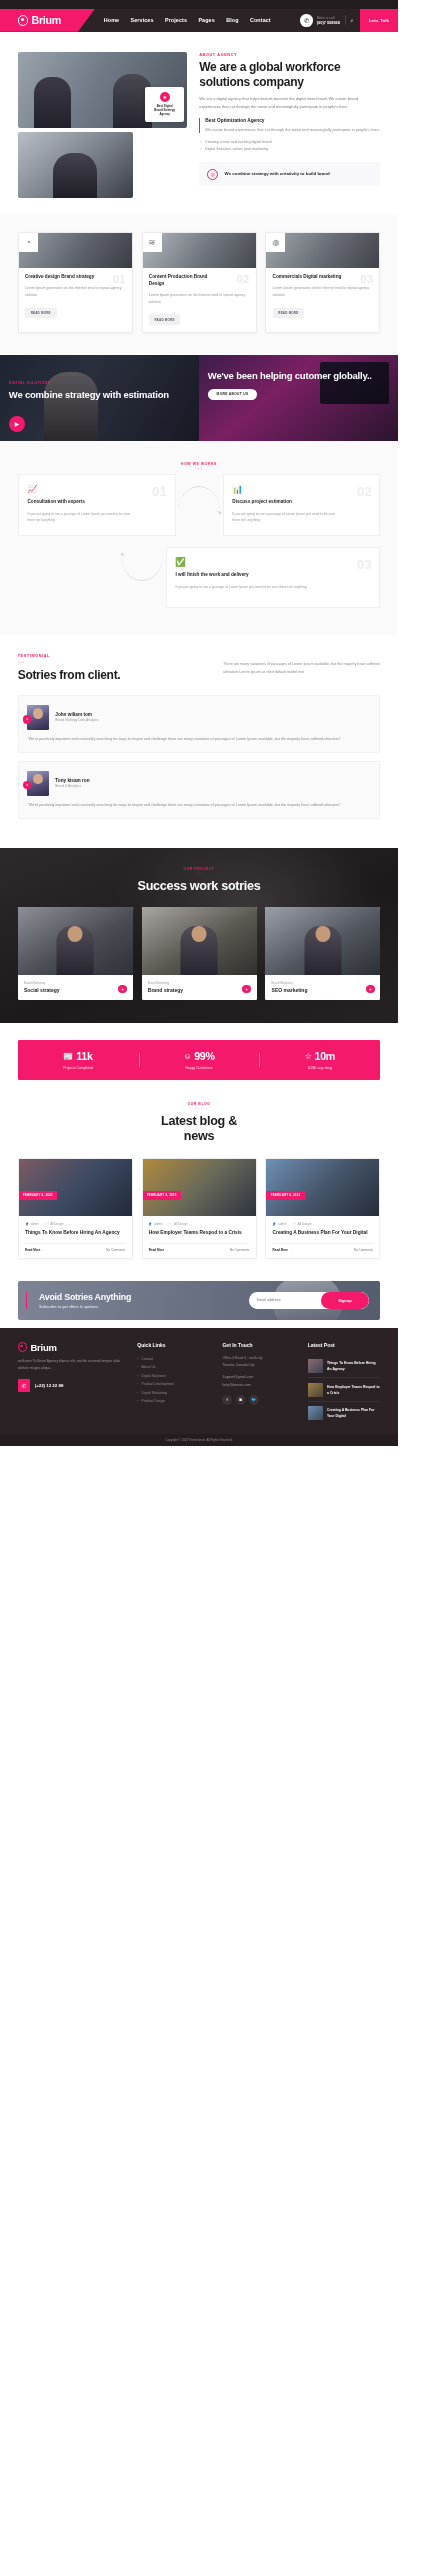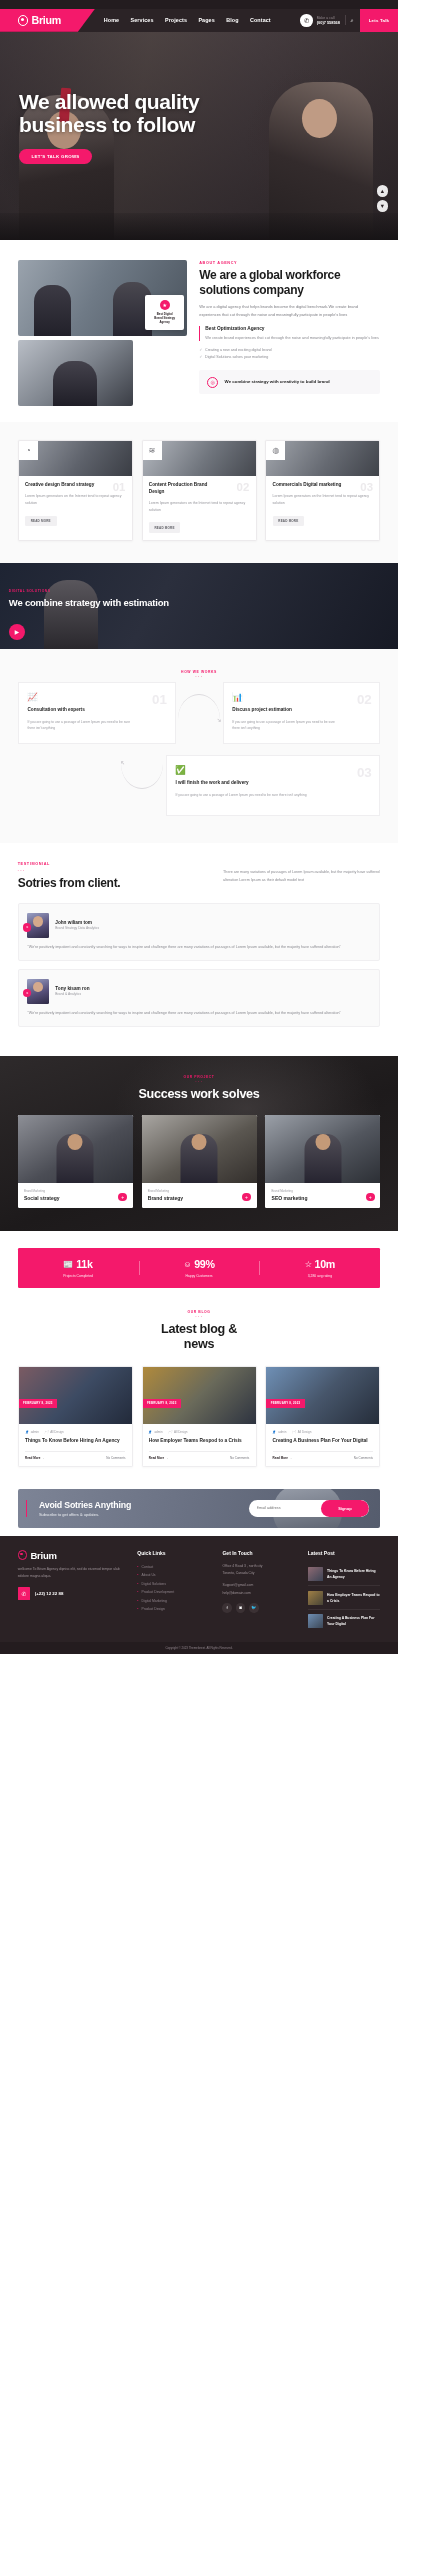--- a/index.html
+++ b/index.html
@@ -356,39 +356,20 @@
       <div class="phone-info">
         <span class="phone-label">Make a call</span>
         <span class="phone-num">(00)7 558568</span>
       </div>
       <div class="hdr-divider"></div>
       <div class="search-ico">⌕</div>
       <button class="lets-talk">Lets Talk</button>
     </div>
   </div>
 
-  <div class="hero">
-    <div class="hero-figs">
-      <div class="fig left"></div>
-      <div class="fig right"></div>
-      <div class="hero-tie"></div>
-    </div>
-    <div class="hero-bottom-strip"></div>
-    <div class="hero-content">
-      <h1>
-        <span>We allowed quality</span><br>
-        <span>business to follow</span>
-      </h1>
-      <button class="hero-btn">LET'S TALK GROWS</button>
-    </div>
-    <div class="hero-arrows">
-      <div class="hero-arrow">▲</div>
-      <div class="hero-arrow">▼</div>
-    </div>
-  </div>
 
   <div class="about">
     <div class="about-media">
       <div class="about-img-main"></div>
       <div class="badge-card">
         <div class="badge-ico">★</div>
         <span>Best Digital</span>
         <span>Brand Strategy</span>
         <span>Agency</span>
       </div>
@@ -458,20 +439,26 @@
   </div>
 
   <div class="cbanner">
     <div class="cb-left">
       <div class="cb-inner">
         <div class="cb-eyebrow">DIGITAL SOLUTIONS</div>
         <h3>We combine strategy with estimation</h3>
       </div>
       <div class="cb-play">▶</div>
     </div>
+    <div class="cb-right">
+      <div class="cb-r-inner">
+        <h3>We've been helping cutomer globally..</h3>
+        <button class="cb-more">MORE ABOUT US</button>
+      </div>
+    </div>
   </div>
 
   <div class="inc">
     <div class="inc-eyebrow">HOW WE WORKS</div>
     <div class="inc-dots">• • •</div>
     <div class="inc-row">
       <div class="inc-card">
         <span class="inc-ico">📈</span>
         <div class="inc-num">01</div>
         <h4>Consultation with experts</h4>
@@ -533,21 +520,21 @@
         </div>
       </div>
       <div class="tst-body">"We're positively impatient and constantly searching for ways to inspire and challenge there are many variations of passages of Lorem Ipsum available, but the majority have suffered alteration"</div>
     </div>
   </div>
 
   <div class="prj">
     <div class="prj-head">
       <div class="inc-eyebrow">OUR PROJECT</div>
       <div class="inc-dots">• • •</div>
-      <h2>Success work solves</h2>
+      <h2>Success work sotries</h2>
     </div>
     <div class="prj-grid">
       <div class="prj-card">
         <div class="prj-img"></div>
         <div class="prj-body">
           <div class="prj-cat">Brand Marketing</div>
           <h4>Social strategy</h4>
           <div class="prj-plus">+</div>
         </div>
       </div>

